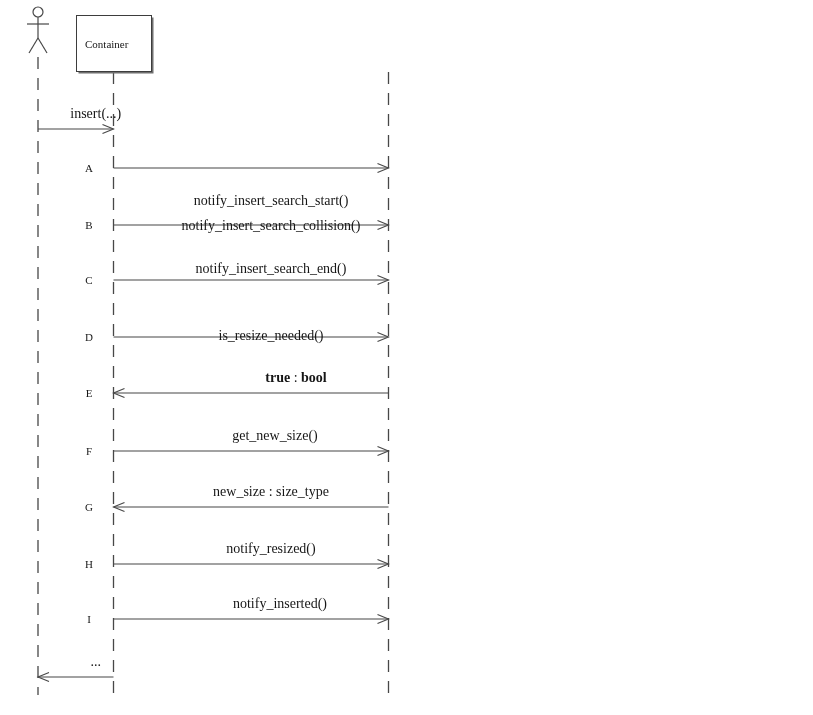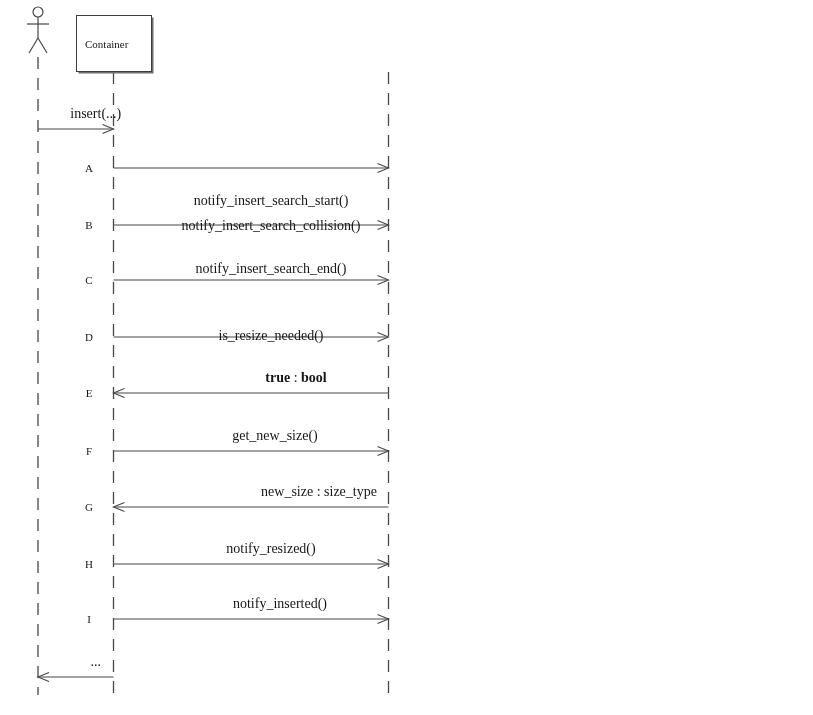--- a/index.html
+++ b/index.html
@@ -80,21 +80,21 @@
       <div class="msg-label" style="left: 251px; top: 226px;">notify_insert_search_collision()</div>
       <div class="msg-letter" style="left: 89px; top: 225px;">B</div>
       <div class="msg-label" style="left: 251px; top: 269px;">notify_insert_search_end()</div>
       <div class="msg-letter" style="left: 89px; top: 280px;">C</div>
       <div class="msg-label" style="left: 251px; top: 336px;">is_resize_needed()</div>
       <div class="msg-letter" style="left: 89px; top: 337px;">D</div>
       <div class="msg-label" style="left: 251px; top: 378px; margin-left: 25px;"><span class="b">true</span><span> : </span><span class="b">bool</span></div>
       <div class="msg-letter" style="left: 89px; top: 393px;">E</div>
       <div class="msg-label" style="left: 255px; top: 436px;">get_new_size()</div>
       <div class="msg-letter" style="left: 89px; top: 451px;">F</div>
-      <div class="msg-label" style="left: 251px; top: 492px; margin-left: 48px;">new_size : size_type</div>
+      <div class="msg-label" style="left: 251px; top: 492px;">new_size : size_type</div>
       <div class="msg-letter" style="left: 89px; top: 507px;">G</div>
       <div class="msg-label" style="left: 251px; top: 549px;">notify_resized()</div>
       <div class="msg-letter" style="left: 89px; top: 564px;">H</div>
       <div class="msg-label" style="left: 260px; top: 604px;">notify_inserted()</div>
       <div class="msg-letter" style="left: 89px; top: 619px;">I</div>
       <div class="msg-label" style="left: 75.75px; top: 662px;">...</div>
     </div>
 
 </div>
 

